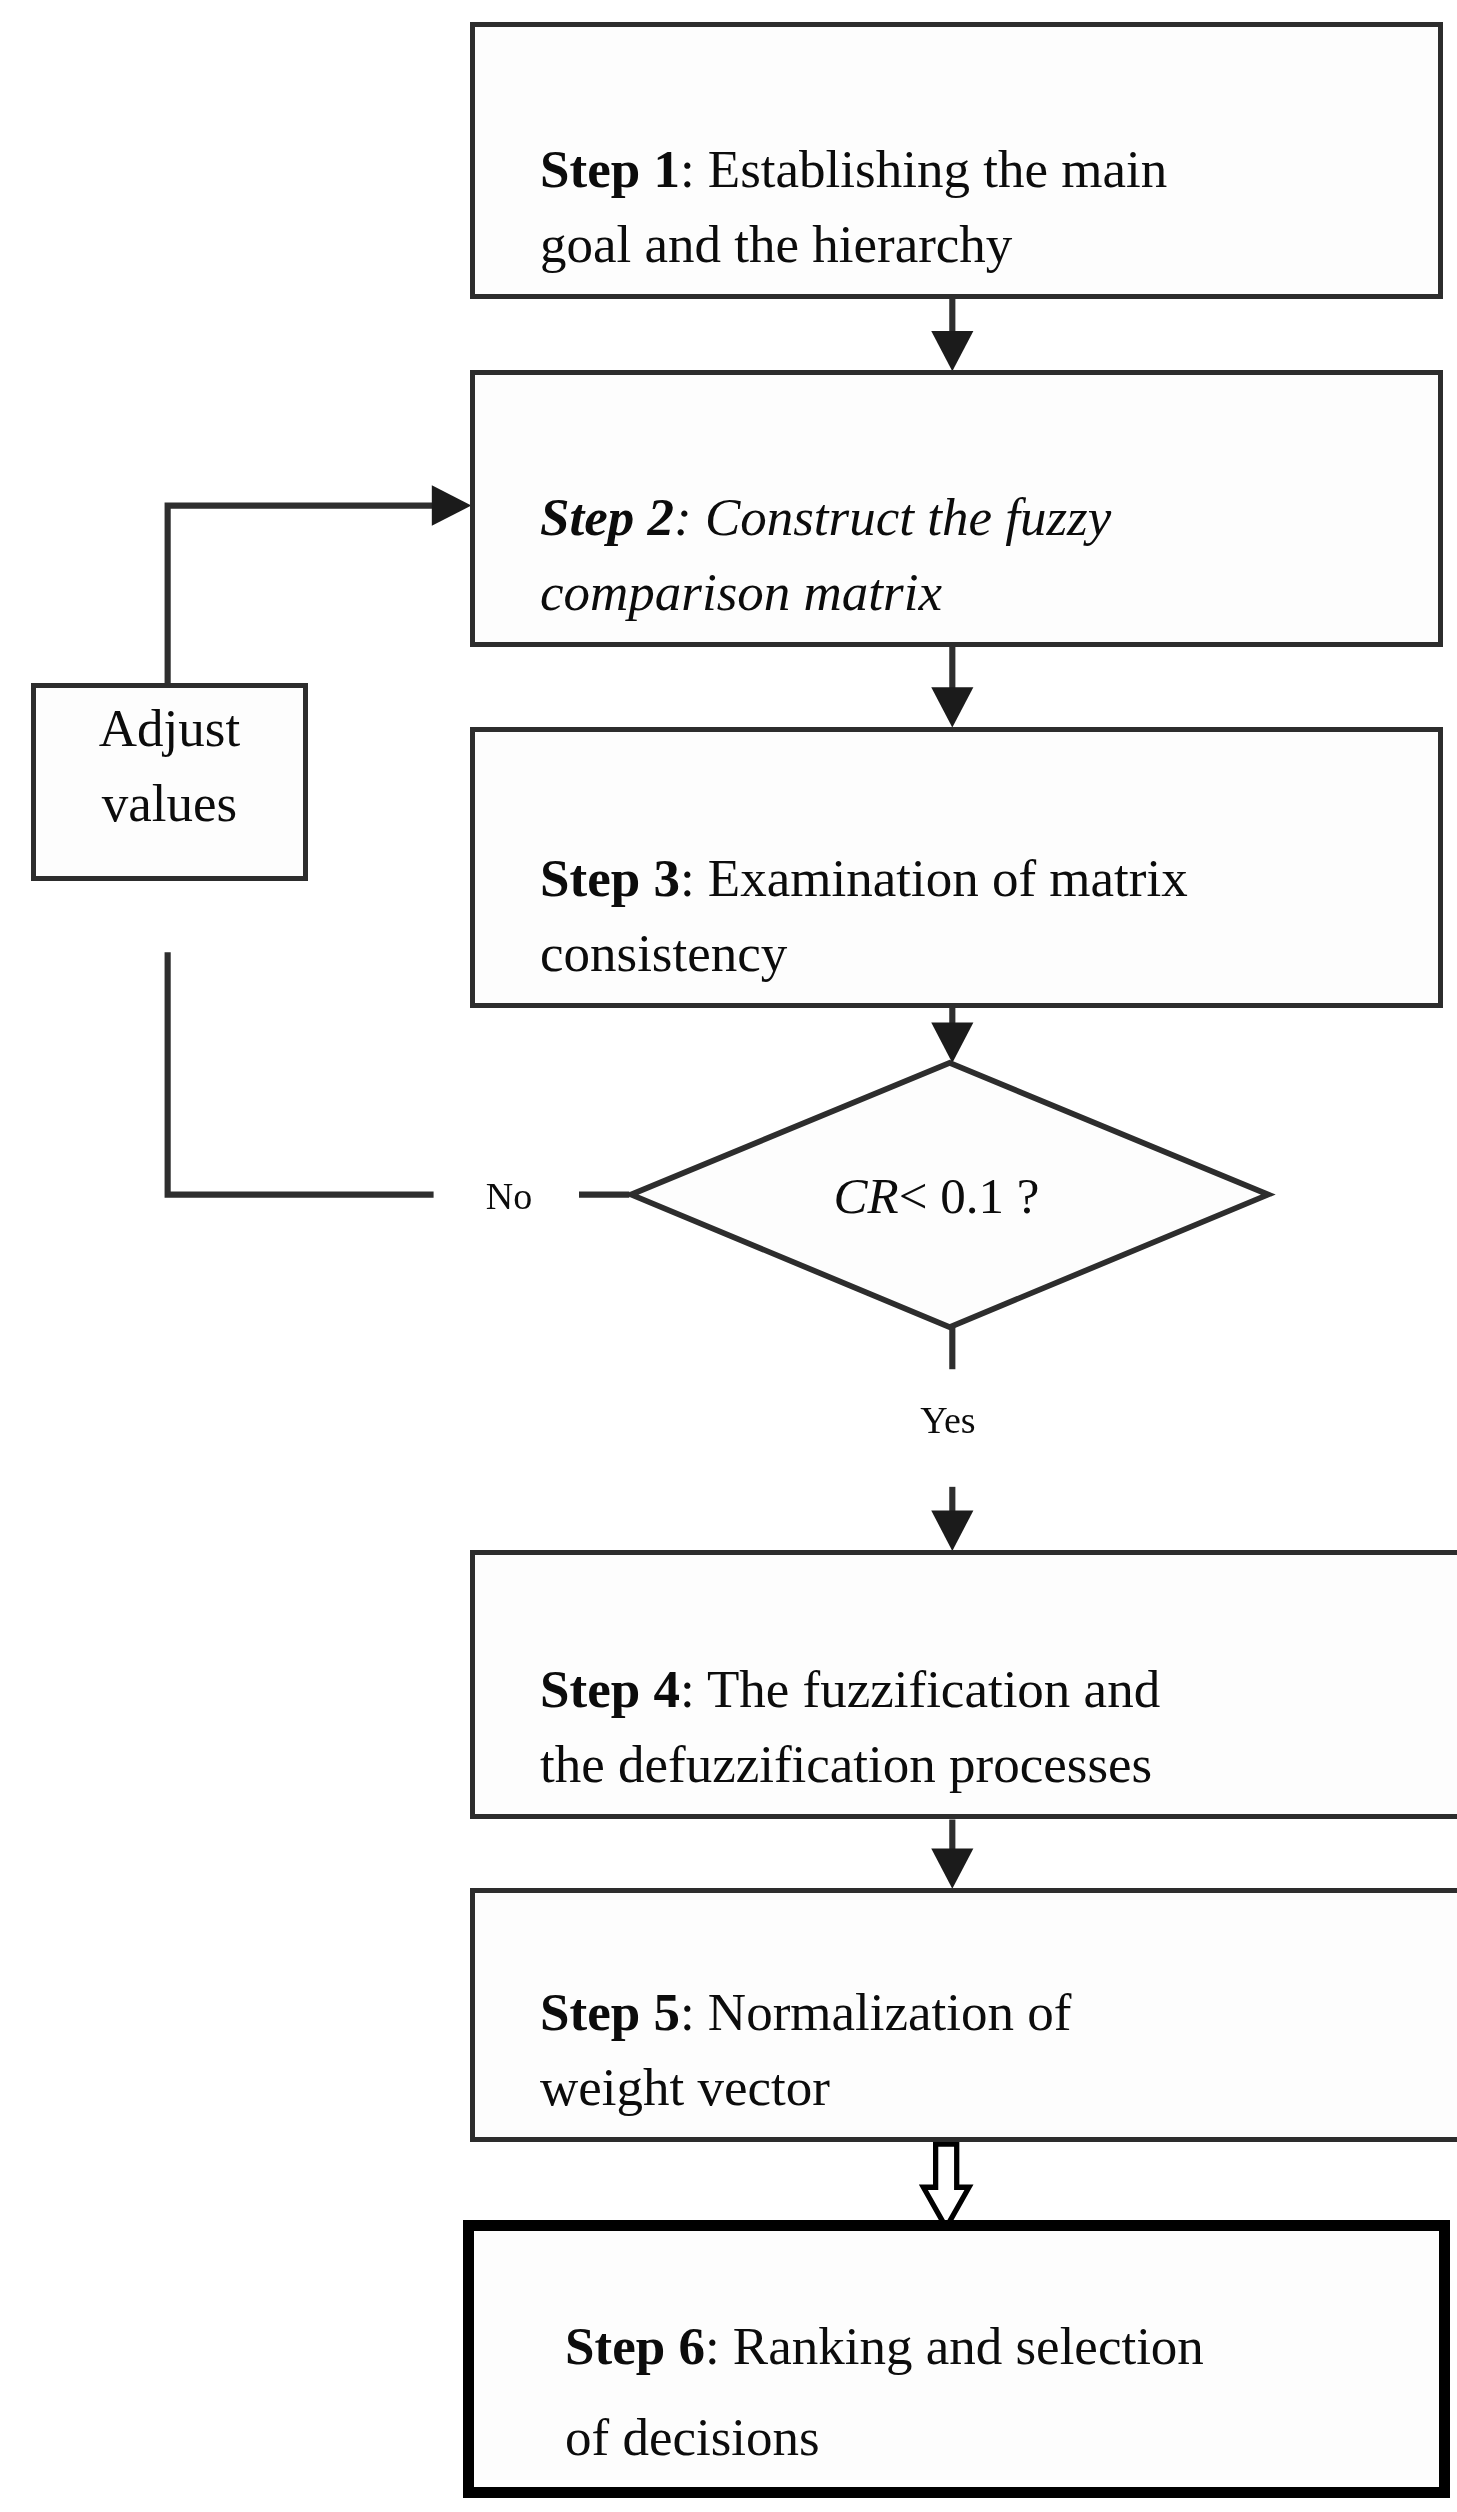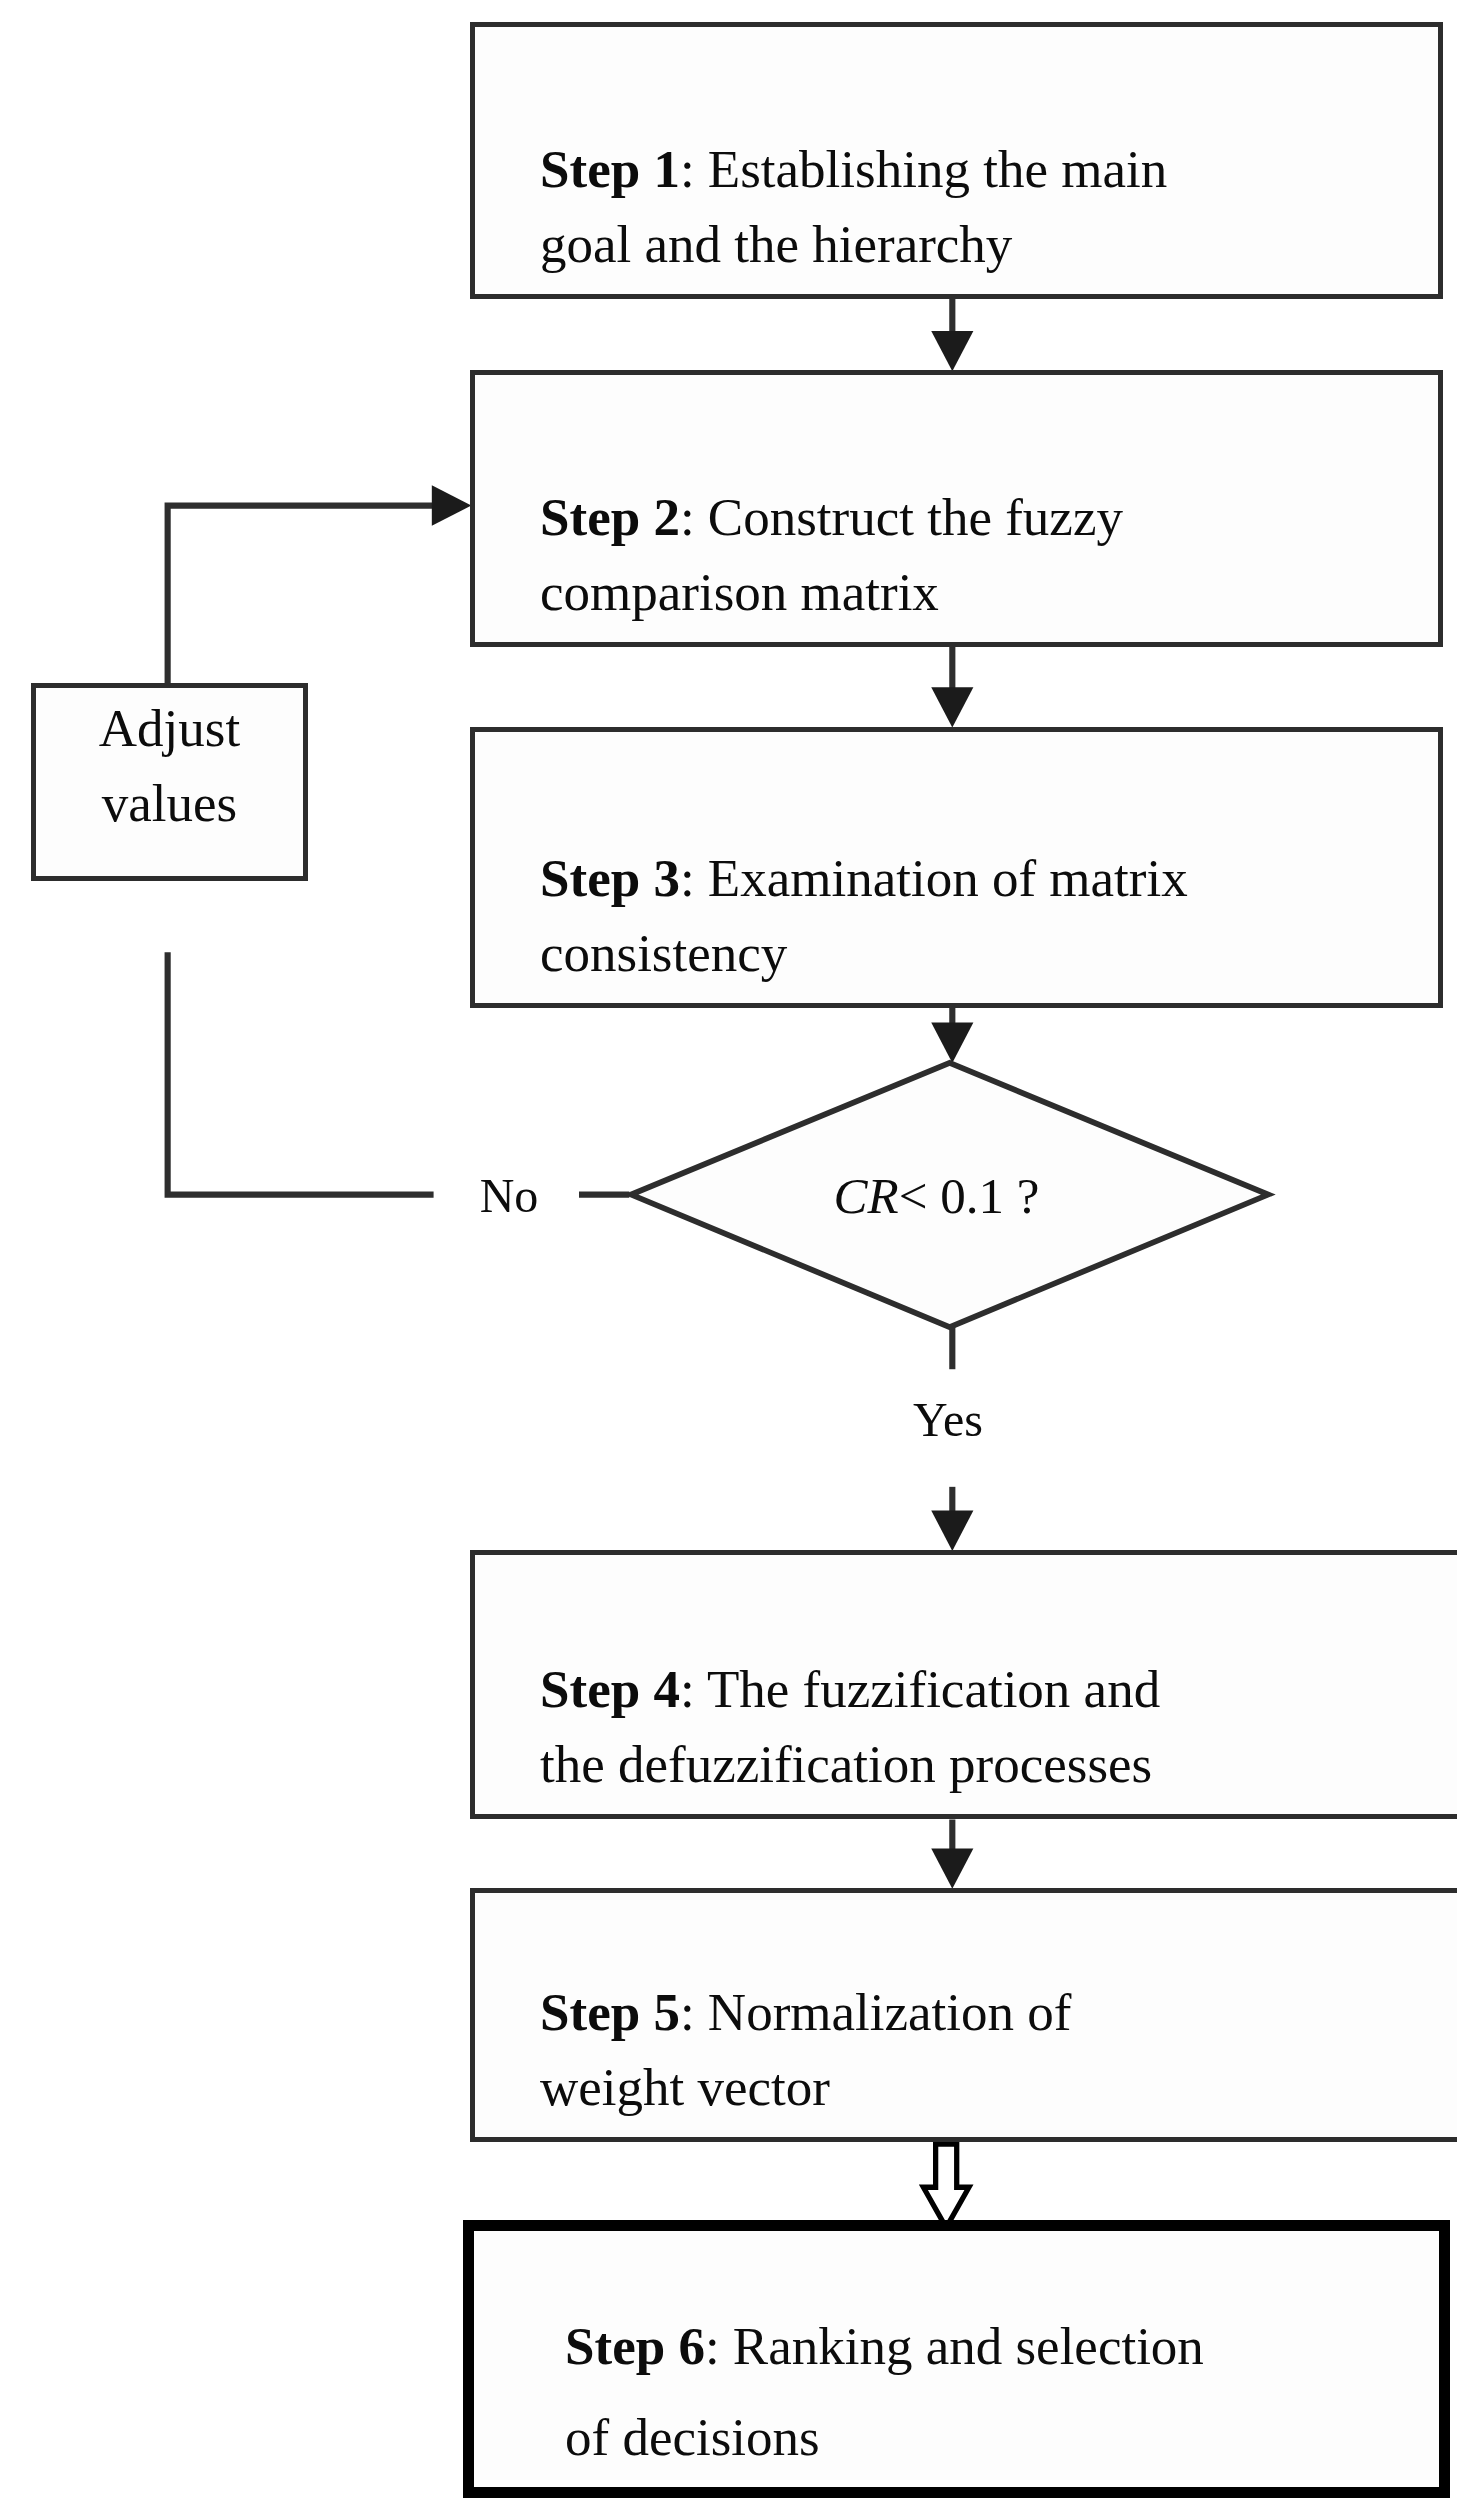--- a/index.html
+++ b/index.html
@@ -36,21 +36,21 @@
     display:flex;
     flex-direction:column;
     justify-content:flex-end;
     padding:0 26px 12.3px 65px;
     font-size:53px;
     line-height:75px;
     z-index:1;
   }
   .box .bold{font-weight:bold;}
   .box-step1{left:470px;top:22px;width:973px;height:277px;}
-  .box-step2{left:470px;top:370px;width:973px;height:277px;}
+  .box-step2{left:470px;top:370px;width:973px;height:277px;font-style:italic;}
   .box-step3{left:470px;top:727px;width:973px;height:281px;}
   .box-step4{left:470px;top:1550px;width:1173px;height:269px;}
   .box-step5{left:470px;top:1888px;width:1040px;height:254px;}
   .box-step6{
     left:463px;top:2220px;width:987px;height:278px;
     border:11.4px solid var(--emphasis_border);
     padding-left:91px;
     gap:16px;
   }
   .box-adjust{
@@ -62,21 +62,21 @@
   .decision-label{
     position:absolute;left:631px;top:1155px;width:637px;height:81px;
     display:flex;align-items:center;justify-content:center;
     font-size:51px;z-index:1;
     padding-right:26px;box-sizing:border-box;
   }
   .decision-label .var{font-style:italic;}
   .branch-label{
     position:absolute;z-index:1;
     display:flex;align-items:center;justify-content:center;
-    font-size:48px;line-height:54px;
+    font-size:38px;line-height:54px;
   }
   .label-no{left:439px;top:1166px;width:140px;height:60px;background:var(--background);}
   .label-yes{left:878px;top:1390px;width:140px;height:60px;}
 </style>
 </head>
 <body>
 
 <div class="canvas">
 
   <svg class="wires" viewBox="0 0 1660 2862" xmlns="http://www.w3.org/2000/svg">

